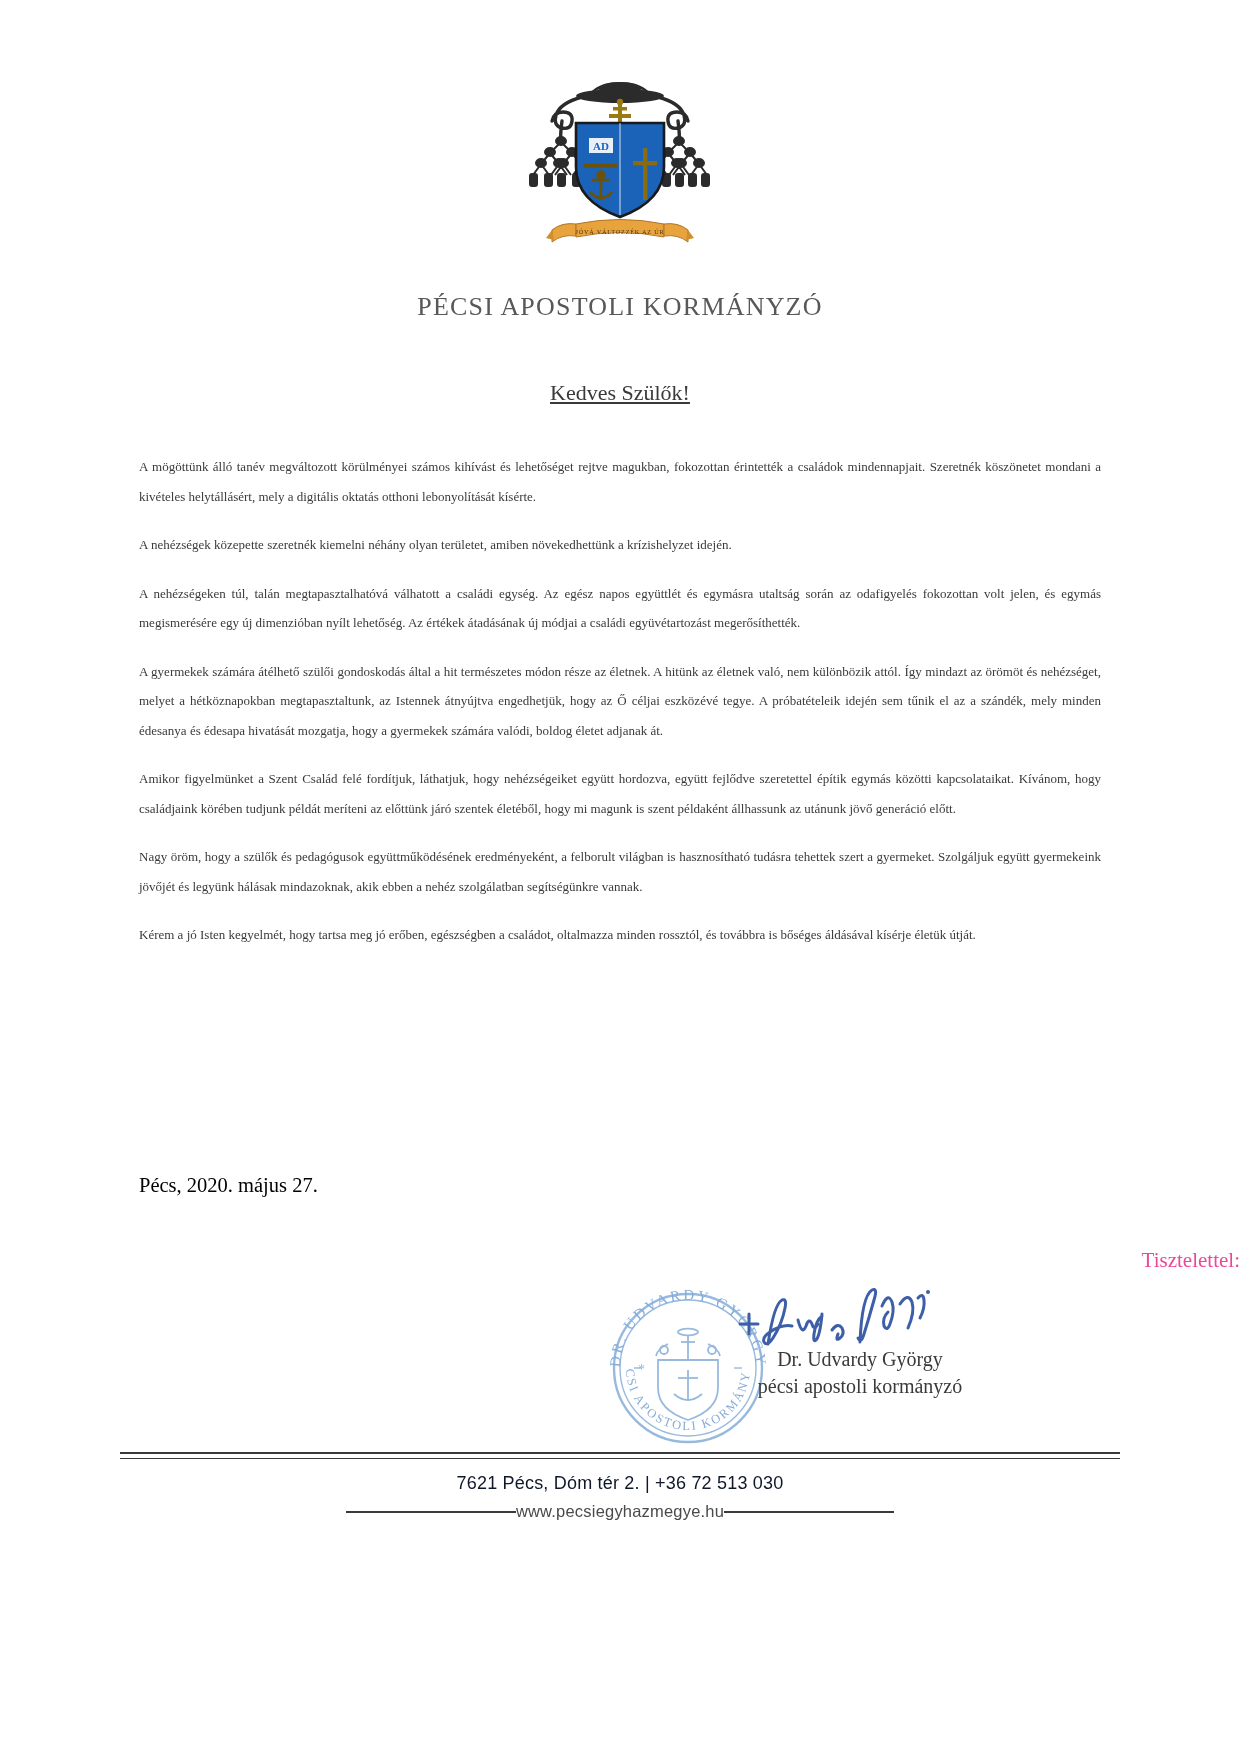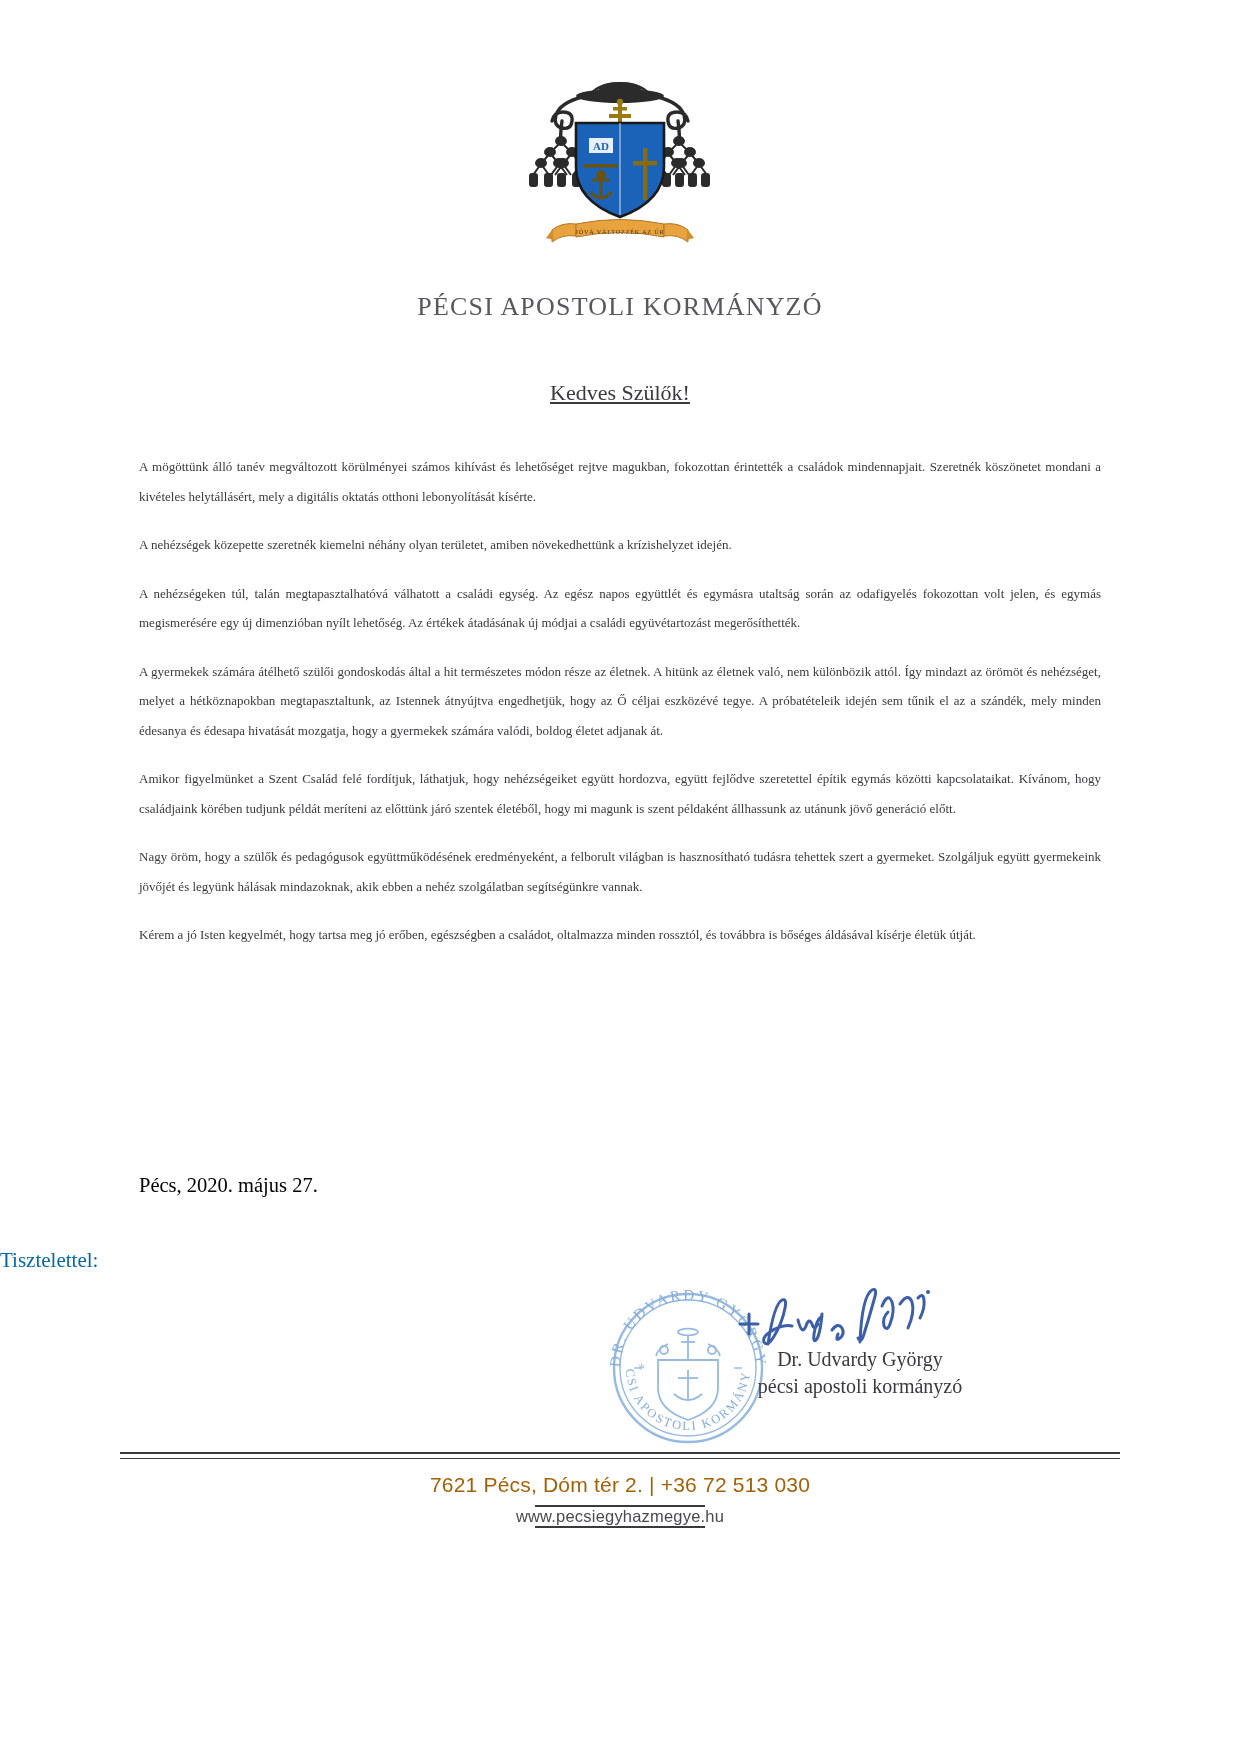--- a/index.html
+++ b/index.html
@@ -85,23 +85,23 @@
     font-size: 20.5px;
     color: #000000;
   }
 
   
   .closing {
     position: absolute;
     top: 1248px;
     left: 0;
     width: 100%;
-    text-align: left;
+    text-align: right;
     font-size: 21px;
-    color: #0369a1;
+    color: #ec4899;
   }
 
   
   .sig-area {
     position: absolute;
     top: 1276px;
     left: 590px;
     width: 430px;
     height: 180px;
   }
@@ -145,32 +145,31 @@
     margin: 0 auto;
     border-top: 2px solid #3a3a3c;
   }
   .footer-rule.thin {
     border-top: 1px solid #3a3a3c;
     margin-top: 4px;
   }
   .footer-addr {
     text-align: center;
     font-family: "Liberation Sans", "DejaVu Sans", sans-serif;
-    font-size: 21px;
-    color: #a16207;
+    font-size: 18px;
+    color: #0f172a;
     margin-top: 14px;
     letter-spacing: 0.2px;
   }
   .footer-web-row {
     display: flex;
     align-items: center;
     justify-content: center;
     margin-top: 8px;
     gap: 0;
-    flex-direction: column;
   }
   .footer-web-row .seg {
     height: 0;
     border-top: 2px solid #3a3a3c;
     width: 170px;
   }
   .footer-web {
     font-family: "Liberation Sans", "DejaVu Sans", sans-serif;
     font-size: 16.5px;
     color: #4a4a4c;

